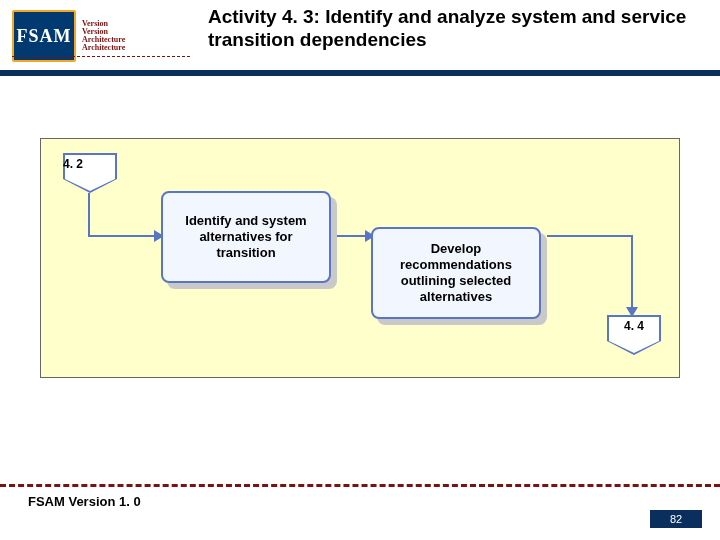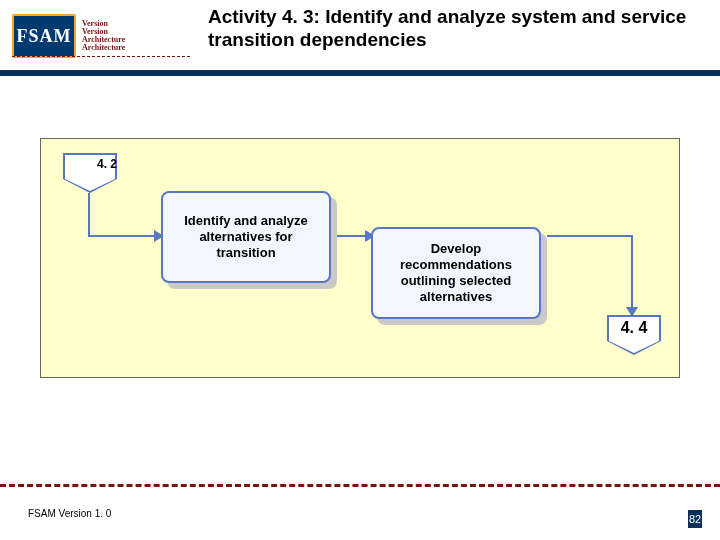--- a/index.html
+++ b/index.html
@@ -2,46 +2,46 @@
 <html><head>
 <meta charset="utf-8">
 <style>
   * { box-sizing: border-box; margin: 0; padding: 0; }
   html, body { width: 720px; height: 540px; font-family: Arial, sans-serif; background: #fff; }
   .slide { position: relative; width: 720px; height: 540px; }
 
   
   .header { position: relative; height: 76px; }
   .logo { position: absolute; left: 12px; top: 14px; width: 180px; height: 44px; display: flex; align-items: center; }
-  .logo-badge { width: 64px; height: 44px; background: #003a70; border: 2px solid #f5a623; border-radius: 2px; display:flex; align-items:center; justify-content:center; }
+  .logo-badge { width: 64px; height: 52px; background: #003a70; border: 2px solid #f5a623; border-radius: 2px; display:flex; align-items:center; justify-content:center; }
   .logo-badge-text { color:#fff; font-weight:bold; font-size:18px; font-family: Georgia, serif; letter-spacing:1px; }
   .logo-copy { margin-left:6px; line-height:1.0; }
   .logo-copy div { font-size:8px; font-weight:bold; color:#7a1212; font-family: Georgia, serif; }
   .logo-underline { position:absolute; left:12px; top:56px; width:178px; height:0; border-top:1px dashed #7a1212; }
 
   .title { position:absolute; left:208px; top:6px; width:480px; font-size:19px; font-weight:bold; font-family: Arial, sans-serif; line-height:1.2; color:#000; }
   .title-rule { position:absolute; left:0; top:70px; width:720px; height:6px; background:#0a2f5c; }
 
   
   .diagram-wrap { position:absolute; left:40px; top:138px; width:640px; height:240px; border:1px solid #666; background:#ffffcc; }
   .diagram { position:relative; width:100%; height:100%; }
 
   
   .offpage-in { position:absolute; left:22px; top:14px; width:54px; height:40px; }
   .offpage-in .rect { width:54px; height:26px; background:#fff; border:2px solid #5976c4; border-bottom:none; }
   .offpage-in .tri { width:0; height:0; border-left:27px solid transparent; border-right:27px solid transparent; border-top:14px solid #5976c4; position:relative; }
   .offpage-in .tri-inner { position:absolute; top:-14px; left:-25px; width:0; height:0; border-left:25px solid transparent; border-right:25px solid transparent; border-top:12px solid #fff; }
-  .offpage-in .lbl { position:absolute; top:4px; left:0; width:54px; text-align:right; font-size:12px; font-weight:bold; color:#000; }
+  .offpage-in .lbl { position:absolute; top:4px; left:0; width:54px; text-align:left; font-size:12px; font-weight:bold; color:#000; }
 
   
   .offpage-out { position:absolute; right:18px; top:176px; width:54px; height:40px; }
   .offpage-out .rect { width:54px; height:26px; background:#fff; border:2px solid #5976c4; border-bottom:none; }
   .offpage-out .tri { width:0; height:0; border-left:27px solid transparent; border-right:27px solid transparent; border-top:14px solid #5976c4; position:relative; }
   .offpage-out .tri-inner { position:absolute; top:-14px; left:-25px; width:0; height:0; border-left:25px solid transparent; border-right:25px solid transparent; border-top:12px solid #fff; }
-  .offpage-out .lbl { position:absolute; top:4px; left:0; width:54px; text-align:center; font-size:16px; font-weight:bold; color:#000; }
+  .offpage-out .lbl { position:absolute; top:4px; left:0; width:54px; text-align:center; font-size:12px; font-weight:bold; color:#000; }
 
   
   .box { position:absolute; width:170px; height:92px; }
   .box .shadow { position:absolute; top:6px; left:6px; width:170px; height:92px; background:#c9c9c9; border-radius:8px; }
   .box .panel { position:absolute; top:0; left:0; width:170px; height:92px; background:#f2f6ff; border:2px solid #5976c4; border-radius:8px; display:flex; align-items:center; justify-content:center; padding:8px; }
   .box .panel span { font-size:13px; font-weight:bold; text-align:center; color:#000; line-height:1.25; }
   .box1 { left:120px; top:52px; }
   .box2 { left:330px; top:52px;margin-top:36px; }
 
   
@@ -53,22 +53,22 @@
   
   .c2h { left:296px; top:96px; width:34px; height:2px; }
   .c2arrow { position:absolute; left:324px; top:91px; width:0; height:0; border-top:6px solid transparent; border-bottom:6px solid transparent; border-left:10px solid #5976c4; }
   
   .c3h { left:506px; top:96px; width:86px; height:2px; }
   .c3v { left:590px; top:96px; width:2px; height:78px; }
   .c3arrow { position:absolute; left:585px; top:168px; width:0; height:0; border-left:6px solid transparent; border-right:6px solid transparent; border-top:10px solid #5976c4; }
 
   
   .footer-dash { position:absolute; left:0; top:484px; width:720px; height:0; border-top:3px dashed #7a1212; }
-  .footer-left { position:absolute; left:28px; top:508px; font-size:10px; font-weight:normal; color:#000; }
-  .footer-page { position:absolute; right:18px; top:510px; width:14px; height:18px; background:#0a2f5c; color:#fff; font-size:11px; display:flex; align-items:center; justify-content:center; }
+  .footer-left { position:absolute; left:28px; top:494px; font-size:13px; font-weight:bold; color:#000; }
+  .footer-page { position:absolute; right:18px; top:510px; width:52px; height:18px; background:#0a2f5c; color:#fff; font-size:11px; display:flex; align-items:center; justify-content:center; }
 </style>
 </head>
 <body>
 
 <div class="slide">
 
   <div class="header">
     <div class="logo">
       <div class="logo-badge">
         <span class="logo-badge-text">FSAM</span>
@@ -96,21 +96,21 @@
         <div class="lbl">4. 2</div>
       </div>
 
       <div class="conn c1v"></div>
       <div class="conn c1h"></div>
       <div class="c1arrow"></div>
 
       <div class="box box1">
         <div class="shadow"></div>
         <div class="panel">
-            <span>Identify and analyze alternatives for transition</span>
+            <span>Identify and system alternatives for transition</span>
           </div>
       </div>
 
       <div class="conn c2h"></div>
       <div class="c2arrow"></div>
 
       <div class="box box2">
         <div class="shadow"></div>
         <div class="panel">
             <span>Develop recommendations outlining selected alternatives</span>

